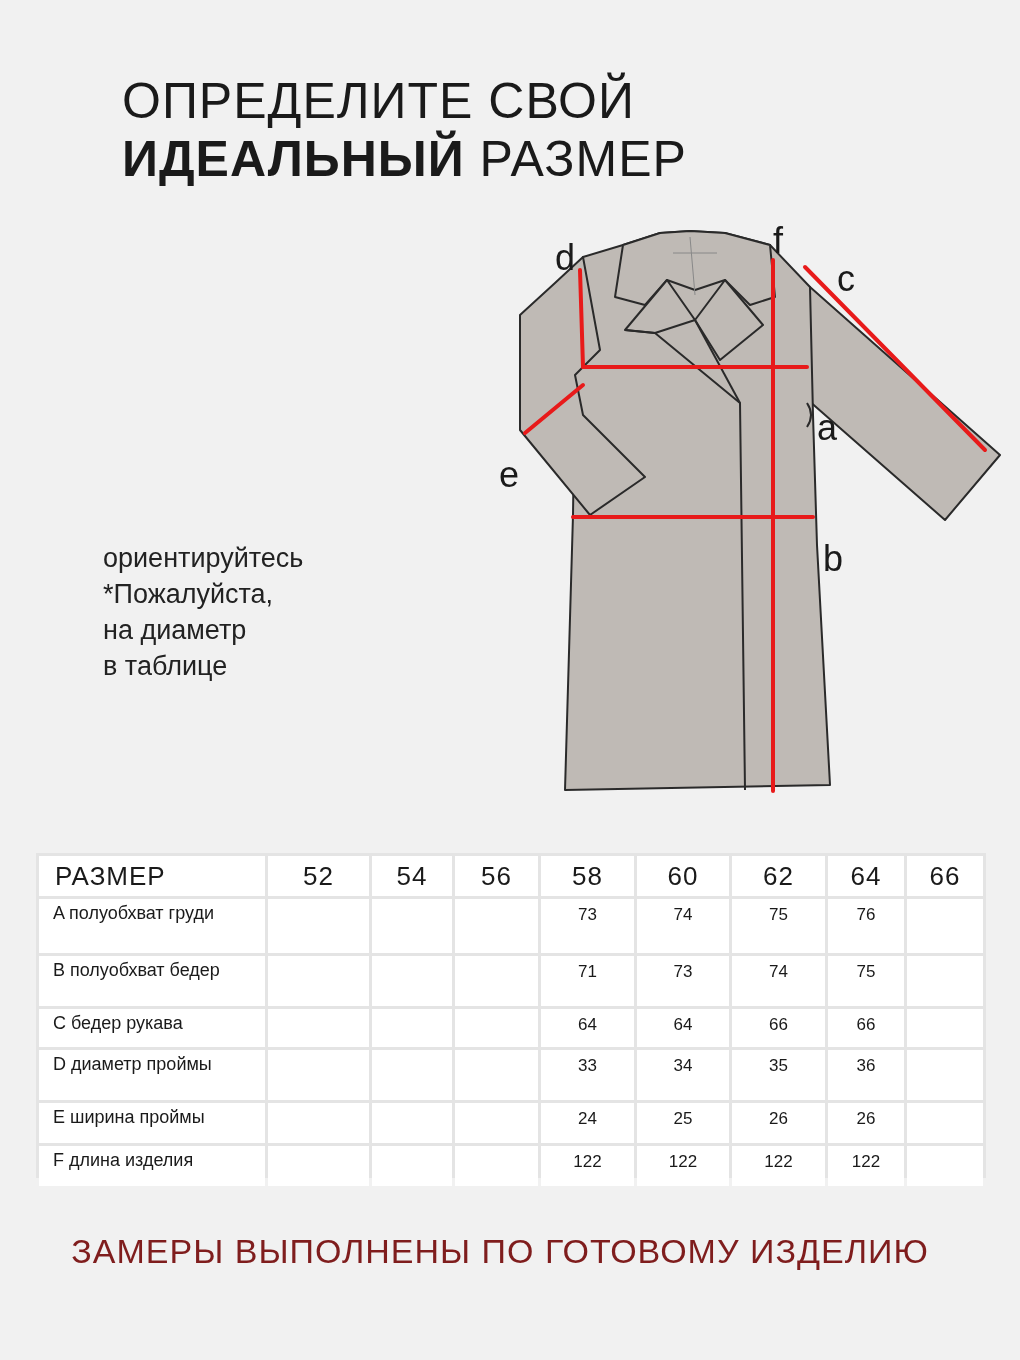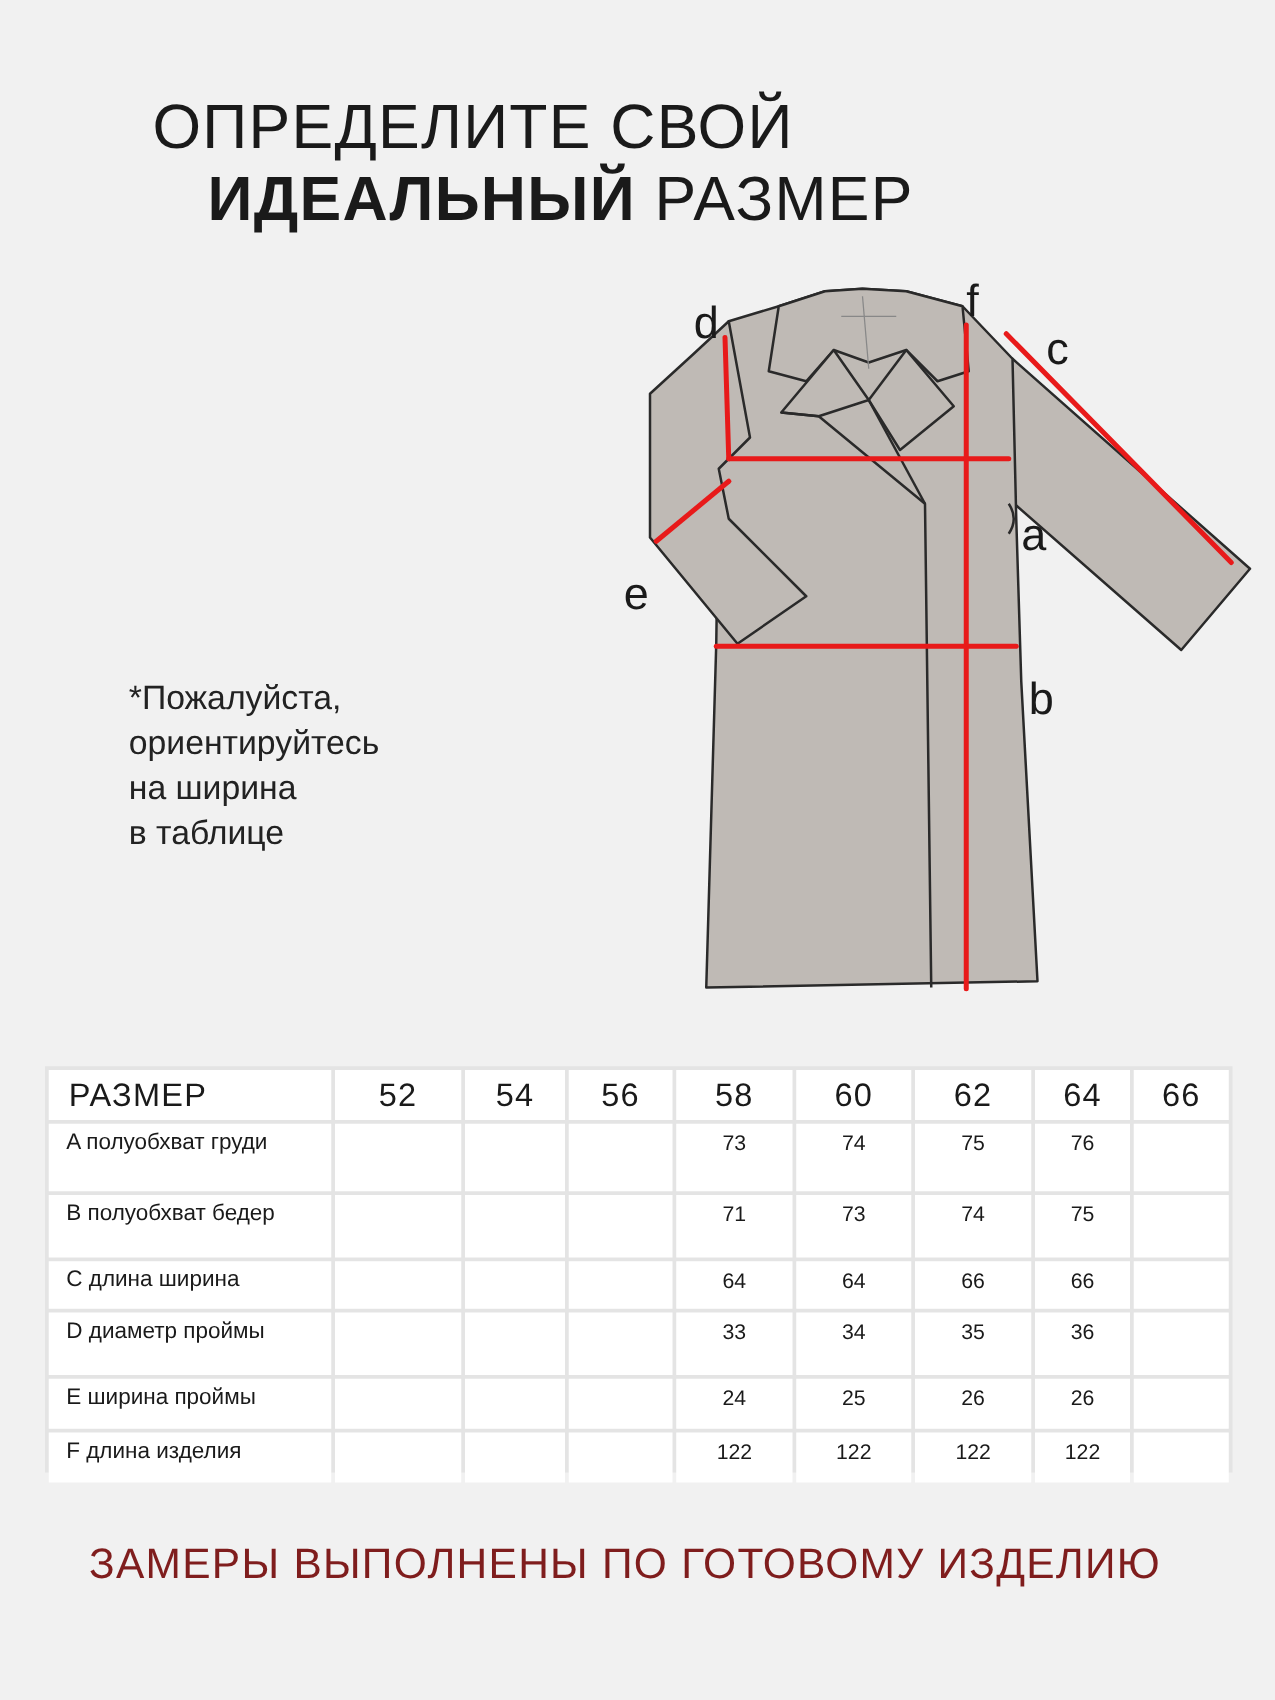--- a/index.html
+++ b/index.html
@@ -1,41 +1,41 @@
 <!DOCTYPE html>
 <html><head>
 <meta charset="utf-8">
 <style>
   html,body{margin:0;padding:0;}
   body{width:1020px;height:1360px;background:#f1f1f1;position:relative;overflow:hidden;font-family:"Liberation Sans","DejaVu Sans",sans-serif;color:#1a1a1a;}
   .title{position:absolute;left:122px;top:72px;font-size:50px;line-height:58px;letter-spacing:1px;}
-  .title .bold{font-weight:bold;margin-left:44px;}
+  .title .bold{font-weight:bold;}
   .note{position:absolute;left:103px;top:540px;font-size:27px;line-height:36px;color:#222;}
   .diagram{position:absolute;left:495px;top:215px;width:520px;height:600px;}
   .tbl-wrap{position:absolute;left:36px;top:853px;width:950px;height:325px;background:#e4e4e4;}
   table{border-collapse:separate;border-spacing:3px;width:100%;height:100%;}
   td{background:#fff;vertical-align:top;}
   td.hdr{font-size:26px;text-align:center;vertical-align:middle;height:38px;letter-spacing:1px;}
   td.hdr.first{text-align:left;padding-left:16px;}
   td.label{font-size:18px;padding:2px 14px;line-height:24px;}
   td.val{font-size:17px;text-align:center;padding-top:6px;}
   .footer{position:absolute;left:0;width:1000px;top:1232px;text-align:center;font-size:34px;letter-spacing:1px;color:#7f1d1d;}
 </style>
 </head>
 <body>
 
 <div class="title">
   <div>ОПРЕДЕЛИТЕ СВОЙ</div>
   <div><span class="bold">ИДЕАЛЬНЫЙ</span><span> РАЗМЕР</span></div>
 </div>
 
 <div class="note">
+  <div>ориентируйтесь</div>
   <div>*Пожалуйста,</div>
-  <div>ориентируйтесь</div>
-  <div>на ширина</div>
+  <div>на диаметр</div>
   <div>в таблице</div>
 </div>
 
 <div class="diagram">
   <svg width="520" height="600" viewBox="0 0 520 600">
     <g fill="#bfbab5" stroke="#2a2a2a" stroke-width="2" stroke-linejoin="round">
 
       <path d="M275,60 L315,72 L505,240 L450,305 L305,178 Z"></path>
 
       <path d="M88,42 L128,30 L165,18 L195,16 L230,18 L275,30 L315,72 L318,200 L322,330 L335,570 L70,575 L78,300 L80,160 Z"></path>
@@ -112,21 +112,21 @@
       <td class="val"></td>
       <td class="val"></td>
       <td class="val"></td>
       <td class="val">71</td>
       <td class="val">73</td>
       <td class="val">74</td>
       <td class="val">75</td>
       <td class="val"></td>
     </tr>
     <tr style="height:38px">
-      <td class="label">C длина ширина</td>
+      <td class="label">C бедер рукава</td>
       <td class="val"></td>
       <td class="val"></td>
       <td class="val"></td>
       <td class="val">64</td>
       <td class="val">64</td>
       <td class="val">66</td>
       <td class="val">66</td>
       <td class="val"></td>
     </tr>
     <tr style="height:50px">

